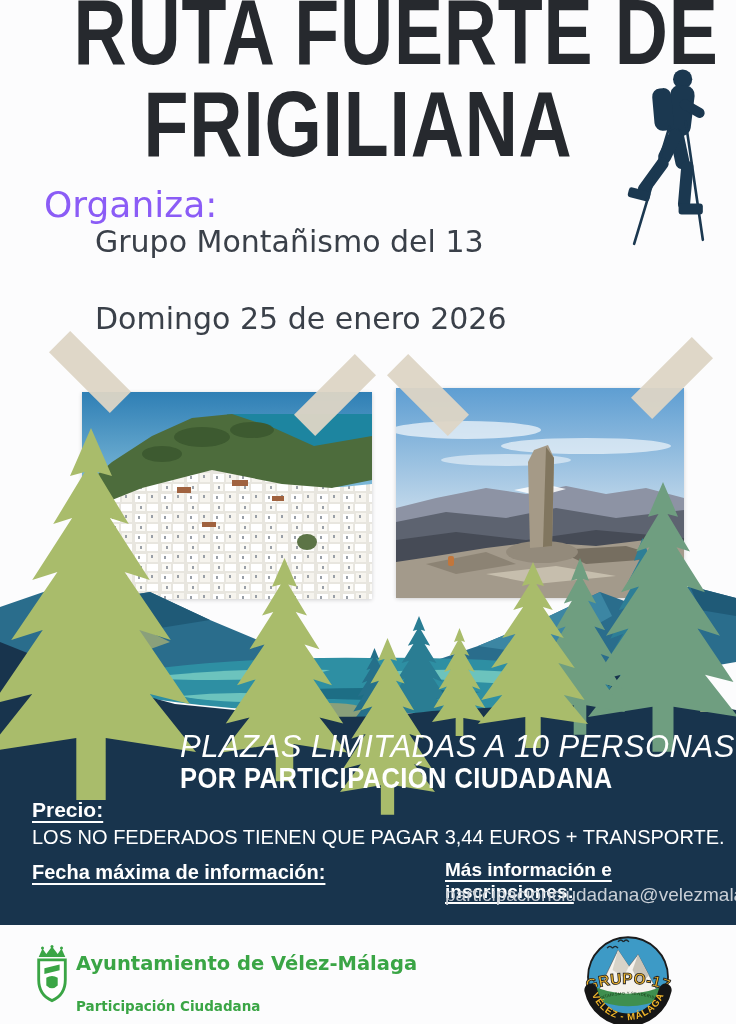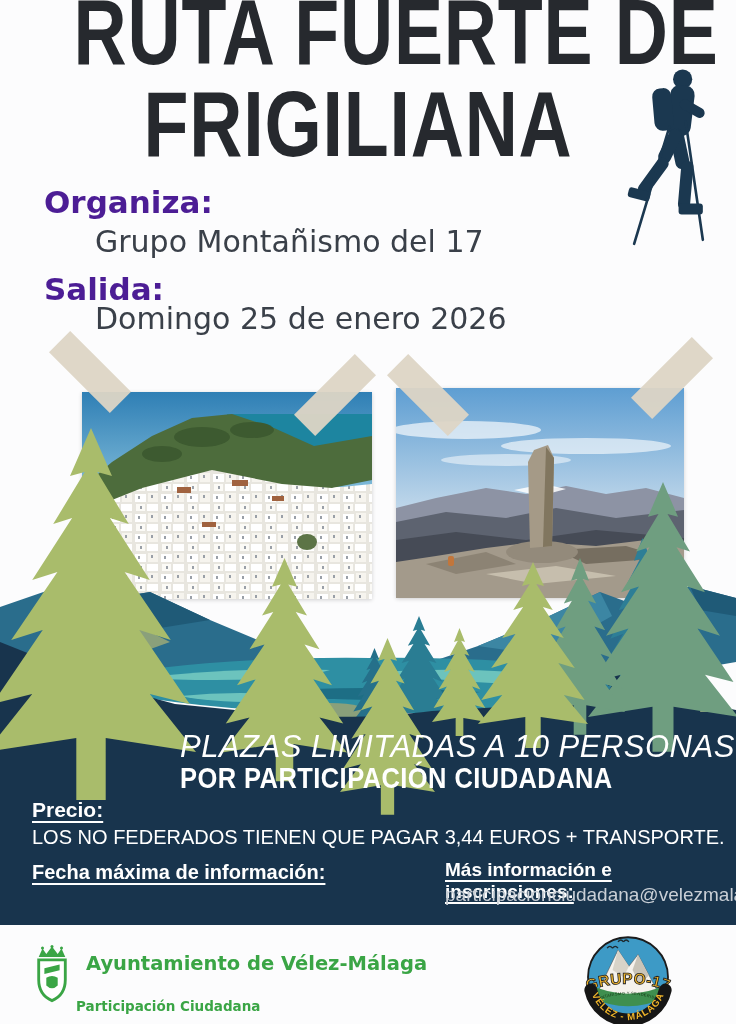--- a/index.html
+++ b/index.html
@@ -12,21 +12,21 @@
     position:absolute;left:0;width:736px;margin:0;text-align:center;
     color:#26292e;font-weight:800;font-size:92px;line-height:1;
     letter-spacing:1px;transform:scaleX(0.8);transform-origin:center top;
     font-family:"Liberation Sans",sans-serif;white-space:nowrap;
   }
   .title.line1{top:-14px;}
   .title.line2{top:78px;left:-10px;}
   .hiker{position:absolute;left:622px;top:66px;width:96px;height:192px;}
   
   .label{
-    position:absolute;color:#4c1d95;font-weight:700;font-size:31px;
+    position:absolute;color:#8b5cf6;font-weight:400;font-size:36px;
     font-family:"DejaVu Sans","Liberation Sans",sans-serif;
   }
   .value{
     position:absolute;color:#3a4049;font-weight:500;font-size:30px;
     font-family:"DejaVu Sans","Liberation Sans",sans-serif;
   }
   .organiza-label{left:44px;top:184px;}
   .organiza-value{left:95px;top:224px;}
   .salida-label{left:44px;top:271px;}
   .salida-value{left:95px;top:301px;}
@@ -56,21 +56,21 @@
   .precio-label{left:32px;top:798px;font-size:21px;}
   .precio-value{left:32px;top:826px;font-size:20px;}
   .fecha-label{left:32px;top:861px;font-size:20px;}
   .fecha-value{left:32px;top:891px;font-size:20px;}
   .info-label{left:445px;top:859px;font-size:19px;}
   .info-value{left:445px;top:884px;font-size:19px;color:#c9cfd6;}
   
   .footer-shield{position:absolute;left:33px;top:944px;width:38px;height:62px;z-index:5;}
   .ayto-name{
     position:absolute;left:76px;top:952px;z-index:5;color:#3aa545;font-weight:700;
-    font-size:19.5px;font-family:"DejaVu Sans","Liberation Sans",sans-serif;margin-left:10px;
+    font-size:19.5px;font-family:"DejaVu Sans","Liberation Sans",sans-serif;
   }
   .ayto-sub{
     position:absolute;left:76px;top:976px;z-index:5;color:#3aa545;font-weight:600;
     font-size:13.5px;font-family:"DejaVu Sans","Liberation Sans",sans-serif;margin-top:22px;
   }
   .badge{position:absolute;left:578px;top:930px;width:100px;height:100px;z-index:5;}
 </style>
 </head>
 <body>
 
@@ -92,22 +92,21 @@
       <rect x="25" y="88" width="12" height="42" rx="5" transform="rotate(36 31 109)"></rect>
       <rect x="6" y="122" width="22" height="10" rx="3" transform="rotate(14 17 127)"></rect>
     </g>
     <g stroke="#1b3850" stroke-width="2.6" stroke-linecap="round">
       <line x1="63" y1="55" x2="80" y2="172"></line>
       <line x1="47" y1="60" x2="12" y2="176"></line>
     </g>
   </svg>
 
   <div class="label organiza-label">Organiza:</div>
-  <div class="value organiza-value">Grupo Montañismo del 17</div>
-  <div class="label salida-label">Salida:</div>
+  <div class="value organiza-value">Grupo Montañismo del 13</div>
   <div class="value salida-value">Domingo 25 de enero 2026</div>
 
   <div class="photo photo-left">
     <svg viewBox="0 0 290 207" width="290" height="207" aria-hidden="true">
       <defs>
         <linearGradient id="sky1" x1="0" y1="0" x2="0" y2="1">
           <stop offset="0" stop-color="#2f7fb5"></stop>
             <stop offset="1" stop-color="#7db9d8"></stop>
         </linearGradient>
         <pattern id="houses" width="26" height="20" patternUnits="userSpaceOnUse">

